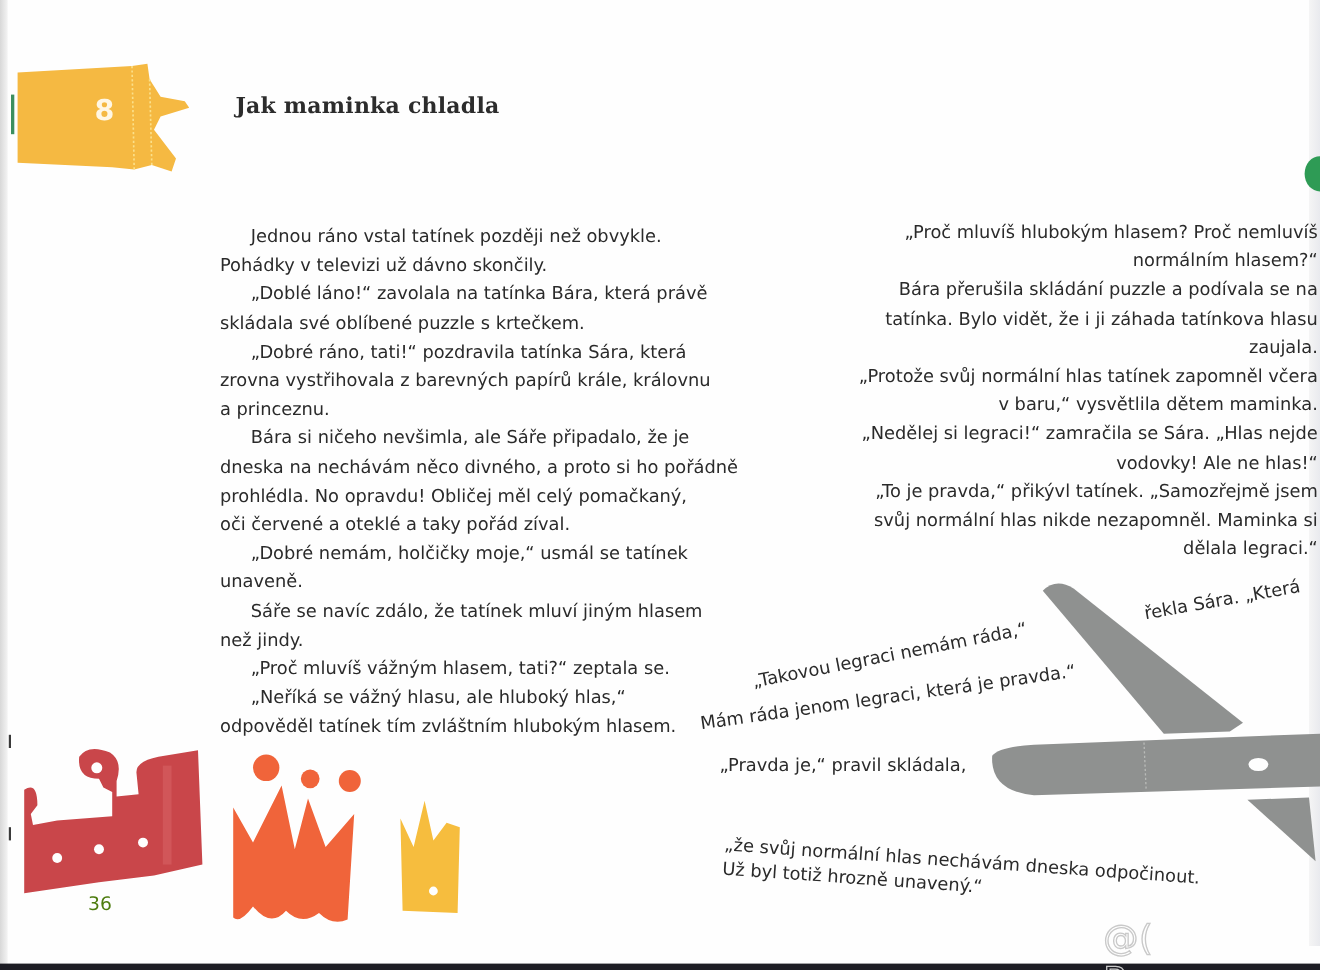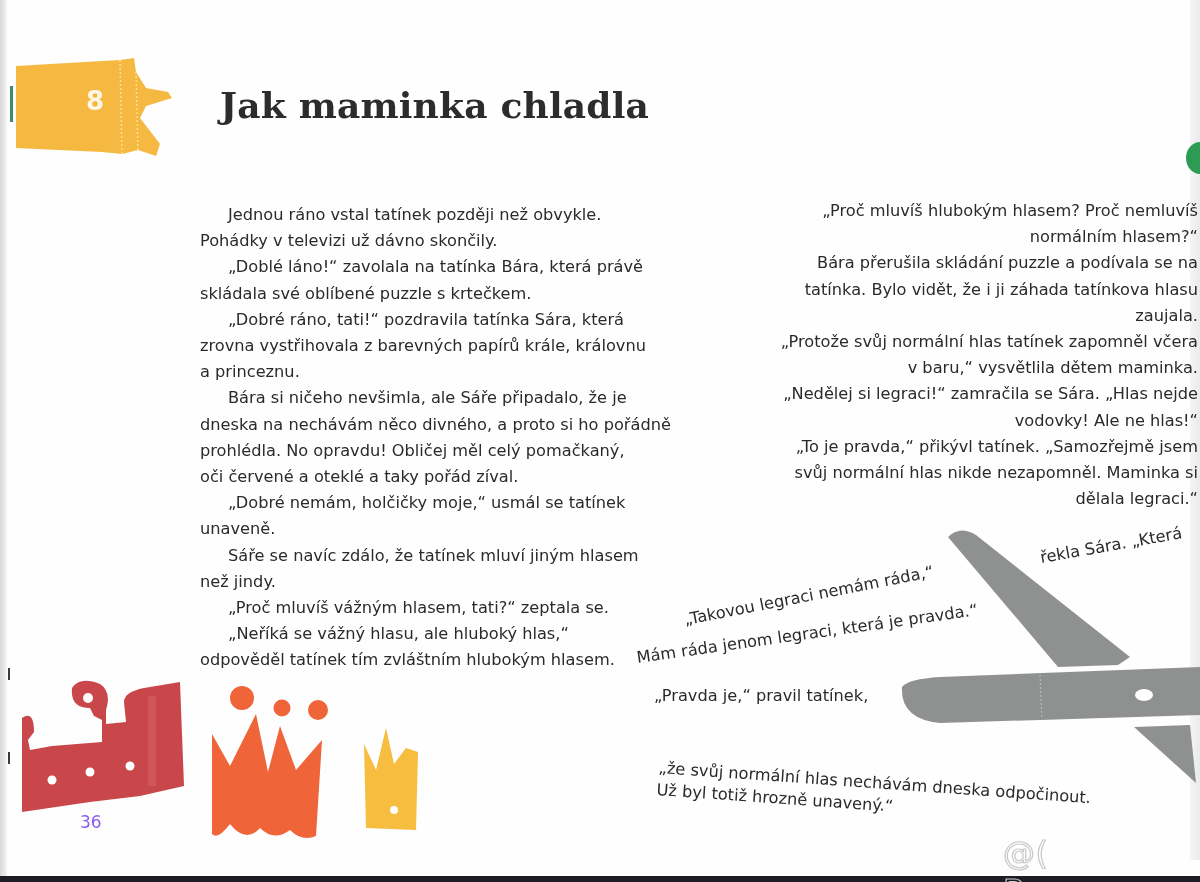--- a/index.html
+++ b/index.html
@@ -12,32 +12,32 @@
     .bottom-bar { position: absolute; left: 0; bottom: 0; width: 1200px; height: 6px; background: #1d1d24; }
 
     .tick { position: absolute; width: 2px; background: #3a3a3a; }
 
     .green-mark { position: absolute; left: 10px; top: 86px; width: 3px; height: 36px; background: #3c8f5e; }
     .green-leaf { position: absolute; left: 1186px; top: 142px; width: 14px; height: 32px; background: #2e9b55; border-radius: 100% 0 0 100% / 50% 0 0 50%; }
 
     .chapter-flag { position: absolute; left: 16px; top: 58px; width: 160px; height: 100px; }
     .chapter-num { position: absolute; left: 84px; top: 86px; width: 22px; font-family: "DejaVu Sans", sans-serif; font-weight: bold; font-size: 26px; color: #fff7e4; text-align: center; }
 
-    .title { position: absolute; left: 214px; top: 84px; font-family: "DejaVu Serif", serif; font-size: 36px; color: #2c2c2c; letter-spacing: 0.2px; margin-left: 6px; }
+    .title { position: absolute; left: 214px; top: 84px; font-family: "DejaVu Serif", serif; font-size: 20px; color: #2c2c2c; letter-spacing: 0.2px; }
 
     .col { position: absolute; font-size: 16.2px; line-height: 26.2px; color: #2a2a2a; }
     .col-left { left: 160px; top: 202px; width: 500px; }
     .col-right { left: 698px; top: 198px; width: 500px; text-align: right; }
     .line { white-space: nowrap; display: block; margin-left: 40px; }
     .indent { padding-left: 28px; }
     .bold { font-weight: normal; }
 
     .rot { position: absolute; font-size: 16.2px; white-space: nowrap; color: #2a2a2a; transform-origin: left bottom; }
 
-    .page-number { position: absolute; left: 80px; top: 812px; font-size: 17px; color: #8b5cf6; }
+    .page-number { position: absolute; left: 80px; top: 812px; font-size: 17px; color: #4d7c0f; }
 
     .watermark { position: absolute; left: 1003px; top: 834px; font-family: "DejaVu Sans", sans-serif; font-size: 32px; color: transparent; -webkit-text-stroke: 1.2px #c9c9c9; letter-spacing: 0.5px; }
 
     svg { position: absolute; overflow: visible; }
   </style>
 </head>
 <body>
 
 <div class="page">
   <div class="spine-left"></div>
@@ -99,21 +99,21 @@
     <path d="M68 22 Q80 10 96 20 L250 142 L238 150 L178 152 Z" fill="#8f9190"></path>
     <path d="M22 172 Q28 164 60 162 L320 152 L320 200 L60 208 Q20 204 22 172 Z" fill="#8f9190"></path>
     <ellipse cx="264" cy="180" rx="9" ry="6" fill="#fefefe"></ellipse>
     <line x1="160" y1="160" x2="162" y2="204" stroke="#b9bbb8" stroke-width="1.2" stroke-dasharray="2 2"></line>
     <path d="M254 212 L310 210 L316 268 Z" fill="#8f9190"></path>
   </svg>
 
   <div class="rot" style="left:1042px;top:548px;transform:rotate(-10deg);">řekla Sára. „Která</div>
   <div class="rot" style="left:686px;top:610px;transform:rotate(-11deg);">„Takovou legraci nemám ráda,“</div>
   <div class="rot" style="left:638px;top:648px;transform:rotate(-8deg);">Mám ráda jenom legraci, která je pravda.“</div>
-  <div class="rot" style="left:654px;top:686px;">„Pravda je,“ pravil tatínek,</div>
+  <div class="rot" style="left:654px;top:686px;">„Pravda je,“ pravil skládala,</div>
   <div class="rot" style="left:658px;top:758px;transform:rotate(4deg);">„že svůj normální hlas nechávám dneska odpočinout.</div>
   <div class="rot" style="left:656px;top:780px;transform:rotate(4deg);">Už byl totiž hrozně unavený.“</div>
 
   <svg style="left:20px;top:680px;width:170px;height:140px;" viewBox="0 0 170 140">
     <path d="M2 38 Q14 30 14 52 L8 60 L10 70 L32 66 L82 62 L82 40 L74 36 L70 28 Q50 28 52 8 Q60 -4 80 4 Q92 12 86 30 L86 44 L106 42 L104 22 Q104 12 124 8 L160 2 L164 106 L120 116 L70 122 L2 132 Z" fill="#c9464a"></path>
     <circle cx="68" cy="18" r="5" fill="#fefefe"></circle>
     <circle cx="32" cy="100" r="4.5" fill="#fefefe"></circle>
     <circle cx="70" cy="92" r="4.5" fill="#fefefe"></circle>
     <circle cx="110" cy="86" r="4.5" fill="#fefefe"></circle>
     <rect x="128" y="16" width="8" height="90" fill="#d96568" opacity="0.5"></rect>

